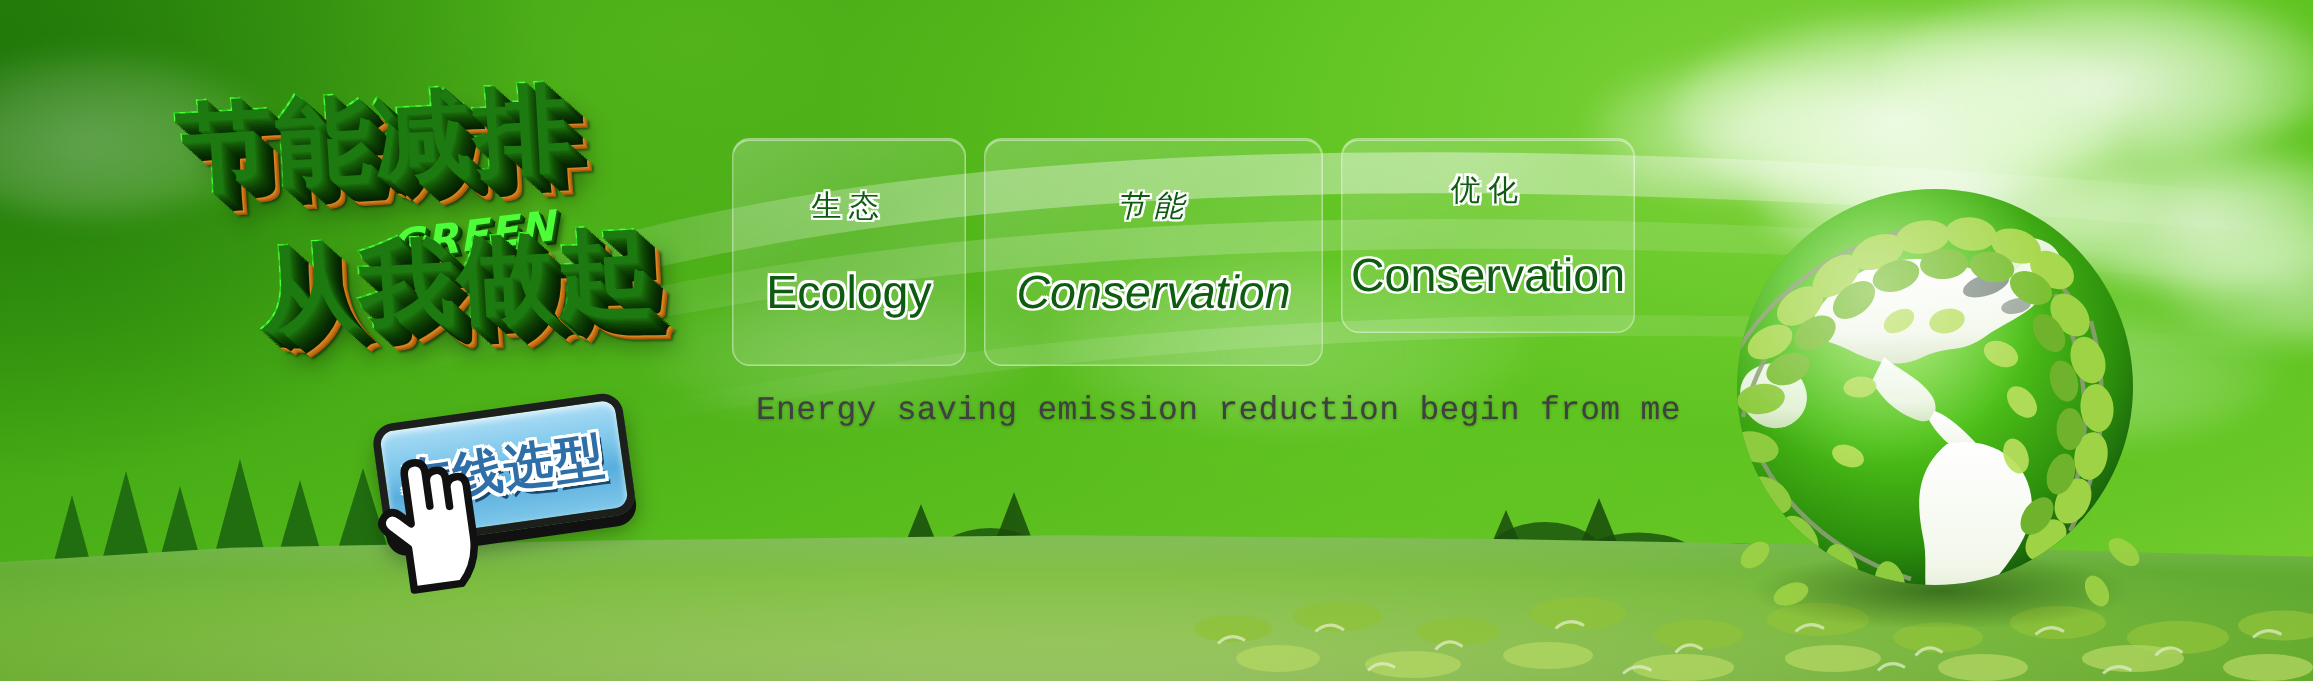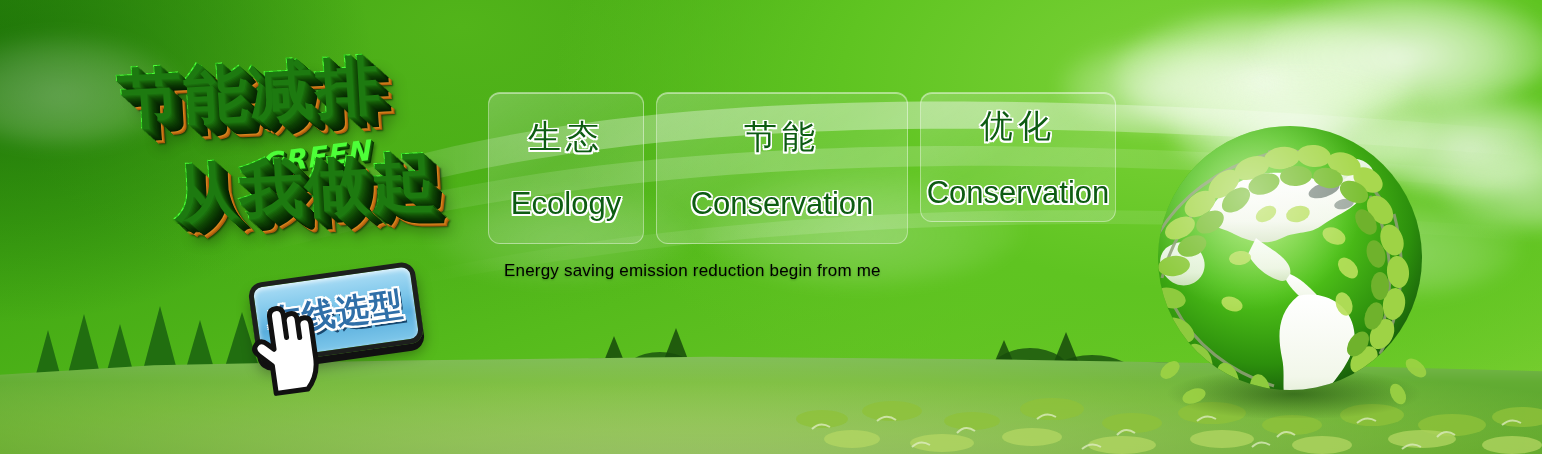--- a/index.html
+++ b/index.html
@@ -143,43 +143,43 @@
   .card {
     width: 156px; height: 152px;
     border-radius: 12px;
     background: linear-gradient(150deg, rgba(255,255,255,0.22) 0%, rgba(255,255,255,0.10) 45%, rgba(255,255,255,0.16) 100%);
     border: 1px solid rgba(255,255,255,0.38);
     box-shadow: inset 0 1px 0 rgba(255,255,255,0.45);
     display: flex; flex-direction: column; align-items: center; justify-content: center;
     gap: 26px;
     cursor: pointer;
   }
-  .card.w-conservation { width: 252px; }
+  .card.w-conservation { width: 226px; font-style: italic; }
   .card.w-optimization { width: 196px; height: 130px; }
   .card-cn {
     font-family: "DejaVu Sans", sans-serif;
-    font-size: 33px; font-weight: normal; letter-spacing: 5px;
+    font-size: 20px; font-weight: normal; letter-spacing: 5px;
     color: #0d5c12;
     text-shadow: -1.5px -1.5px 0 #fff, 1.5px -1.5px 0 #fff, -1.5px 1.5px 0 #fff, 1.5px 1.5px 0 #fff,
                  0 -1.5px 0 #fff, 0 1.5px 0 #fff, -1.5px 0 0 #fff, 1.5px 0 0 #fff;
   }
   .card-en {
     font-family: "Liberation Sans", sans-serif;
     font-size: 31px; font-weight: normal;
     color: #0d5c12;
     text-shadow: -1.5px -1.5px 0 #fff, 1.5px -1.5px 0 #fff, -1.5px 1.5px 0 #fff, 1.5px 1.5px 0 #fff,
                  0 -1.5px 0 #fff, 0 1.5px 0 #fff, -1.5px 0 0 #fff, 1.5px 0 0 #fff;
   }
 
   
   .tagline {
     position: absolute; left: 504px; top: 261px;
-    font-family: Liberation Sans, sans-serif;
-    font-size: 17px;
-    color: #000000;
+    font-family: Liberation Mono, monospace;
+    font-size: 22px;
+    color: #404040;
     letter-spacing: .2px;
     text-shadow: 0 1px 2px rgba(20,70,10,.35);
   }
 
   
   .globe-wrap { position: absolute; left: 1148px; top: 118px; width: 290px; height: 300px; }
 </style>
 </head>
 <body>
 

